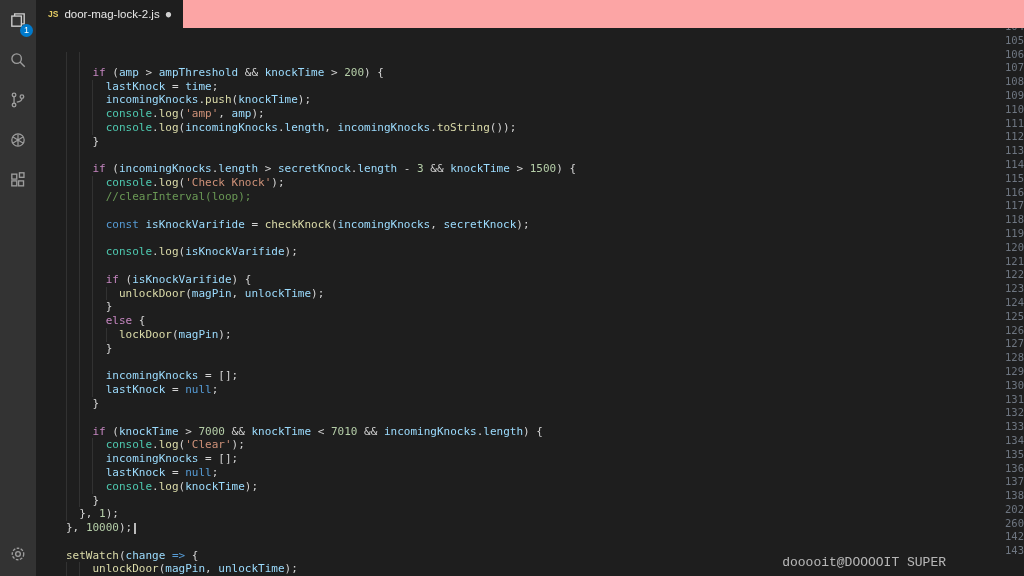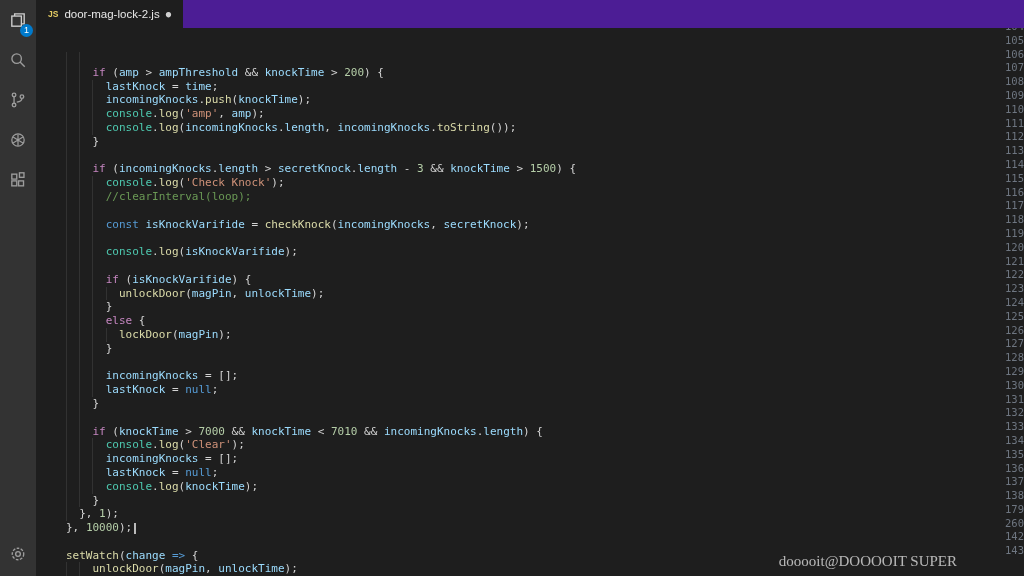--- a/index.html
+++ b/index.html
@@ -8,21 +8,21 @@
   
   .activity-bar{position:absolute;left:0;top:0;bottom:0;width:36px;background:#333333;display:flex;flex-direction:column;align-items:center;z-index:5;}
   .ab-item{position:relative;width:36px;height:40px;display:flex;align-items:center;justify-content:center;color:#9d9d9d;cursor:pointer;}
   .ab-item.first{color:#cfcfcf;}
   .ab-item svg{display:block;}
   .ab-spacer{flex:1;}
   .badge{position:absolute;right:3px;bottom:3px;min-width:13px;height:13px;border-radius:8px;background:#007acc;color:#ffffff;font-size:9px;line-height:13px;text-align:center;font-family:"Liberation Sans",sans-serif;}
 
   
   .main{position:absolute;left:36px;top:0;right:0;bottom:0;}
-  .tab-bar{position:absolute;left:0;top:0;right:0;height:28px;background:#4c1d95;display:flex;}
+  .tab-bar{position:absolute;left:0;top:0;right:0;height:28px;background:#fca5a5;display:flex;}
   .tab{height:28px;background:#1e1e1e;display:flex;align-items:center;padding:0 12px;gap:6px;cursor:pointer;}
   .js-badge{color:#e6cd63;font-size:8.5px;font-weight:bold;font-family:"Liberation Sans",sans-serif;}
   .tab-title{color:#e7e7e7;font-size:11.5px;font-family:"Liberation Sans",sans-serif;}
   .tab-dot{color:#d0d0d0;font-size:9px;}
 
   
   .editor{position:absolute;left:0;top:28px;right:0;bottom:0;background:#1e1e1e;overflow:hidden;}
   .lines{margin-top:-8px;}
   .line{display:flex;height:13.8px;line-height:13.8px;flex-direction:column;}
   .ln{flex:0 0 32px;text-align:right;color:#6e7681;font-size:10.5px;user-select:none;}
@@ -34,21 +34,21 @@
   .tk-kw{color:#C586C0;}
   .tk-kw2{color:#569CD6;margin-top:28px;}
   .tk-var{color:#9CDCFE;}
   .tk-fn{color:#DCDCAA;}
   .tk-str{color:#CE9178;}
   .tk-num{color:#B5CEA8;}
   .tk-cmt{color:#6A9955;}
   .tk-op{color:#D4D4D4;}
   .tk-cls{color:#4EC9B0;}
 
-  .watermark{position:absolute;right:67px;bottom:6px;color:rgba(225,225,225,0.78);font-size:15px;font-family:Liberation Serif, serif;pointer-events:none;}
+  .watermark{position:absolute;right:78px;bottom:6px;color:rgba(225,225,225,0.78);font-size:13px;font-family:Liberation Mono, monospace;pointer-events:none;}
 </style>
 </head>
 <body>
 
 <div class="app">
 
   <div class="activity-bar">
     <div class="ab-item first">
       <span>
         <svg width="18" height="18" viewBox="0 0 16 16" fill="none" stroke="currentColor" stroke-width="1.2">
@@ -250,21 +250,21 @@
           </div>
           <div class="line">
             <span class="ln">137</span>
             <span class="code"><span class="g"></span><span class="tk-op">}, </span><span class="tk-num">1</span><span class="tk-op">);</span></span>
           </div>
           <div class="line">
             <span class="ln">138</span>
             <span class="code"><span class="tk-op">}, </span><span class="tk-num">10000</span><span class="tk-op">);</span><span class="cursor"></span></span>
           </div>
           <div class="line">
-            <span class="ln">179</span>
+            <span class="ln">202</span>
             <span class="code"></span>
           </div>
           <div class="line">
             <span class="ln">260</span>
             <span class="code"><span class="tk-fn">setWatch</span><span class="tk-op">(</span><span class="tk-var">change</span><span class="tk-op"> </span><span class="tk-kw2">=&gt;</span><span class="tk-op"> {</span></span>
           </div>
           <div class="line">
             <span class="ln">142</span>
             <span class="code"><span class="g"></span><span class="g"></span><span class="tk-fn">unlockDoor</span><span class="tk-op">(</span><span class="tk-var">magPin</span><span class="tk-op">, </span><span class="tk-var">unlockTime</span><span class="tk-op">);</span></span>
           </div>

